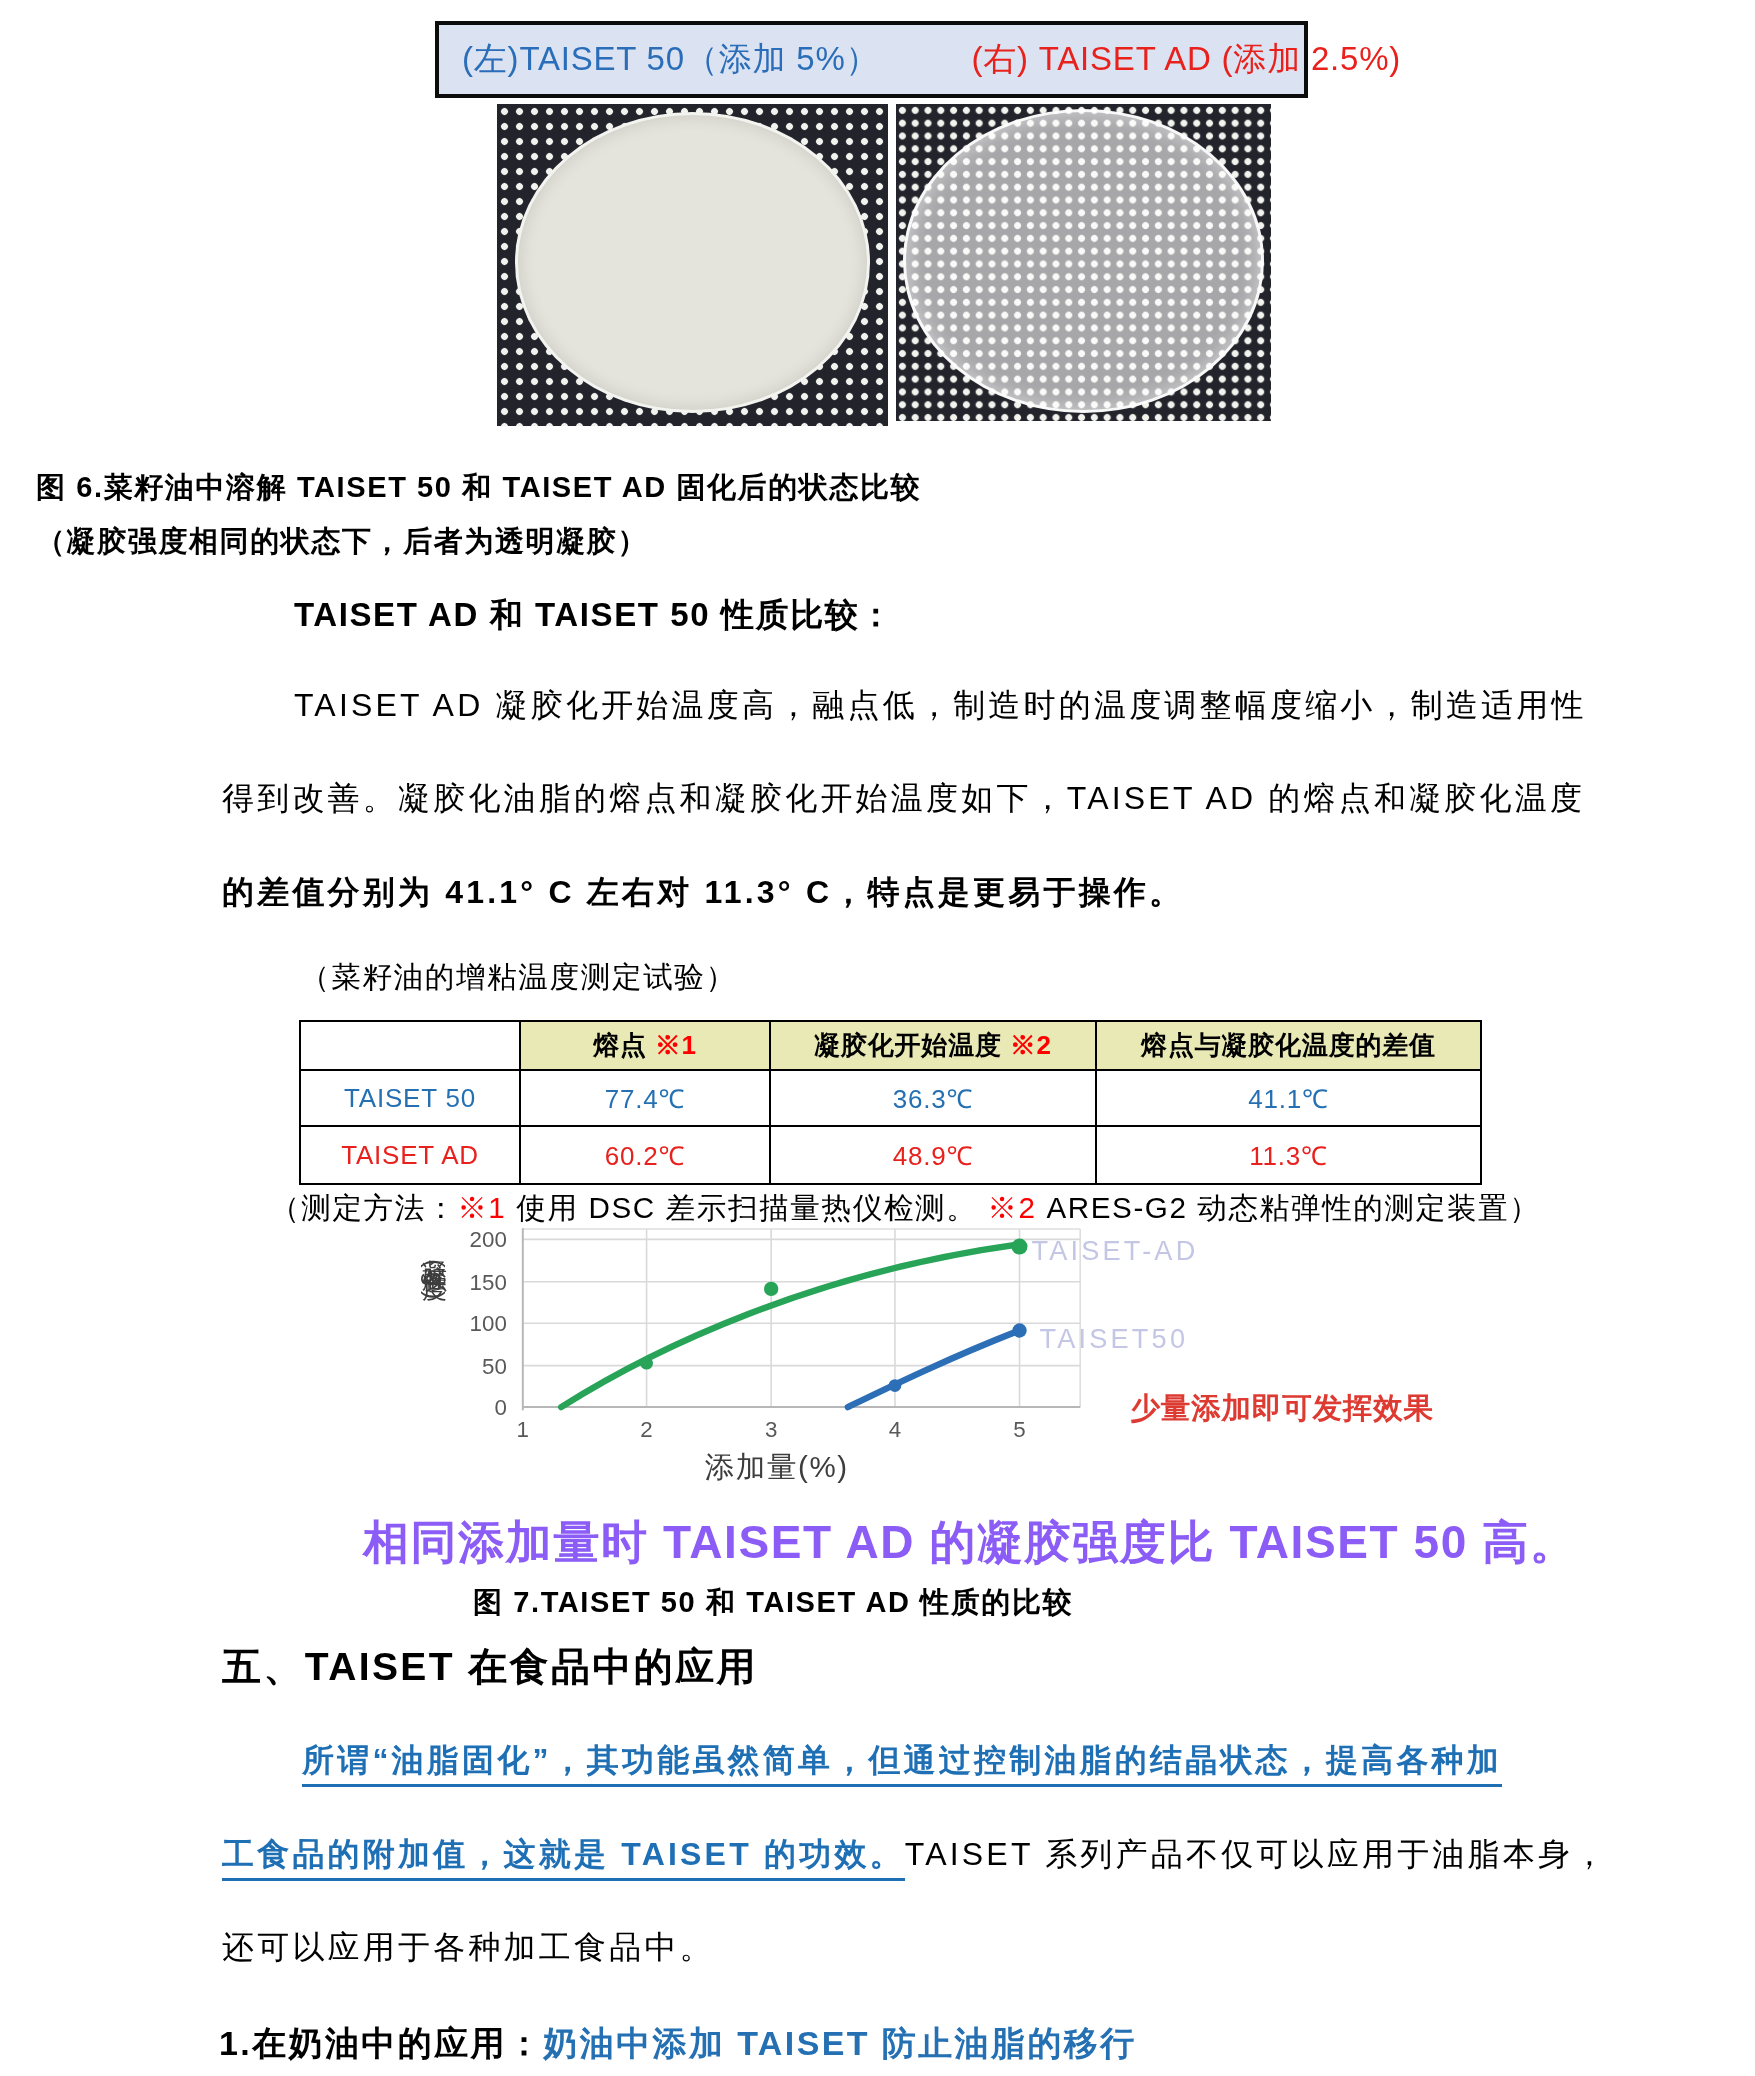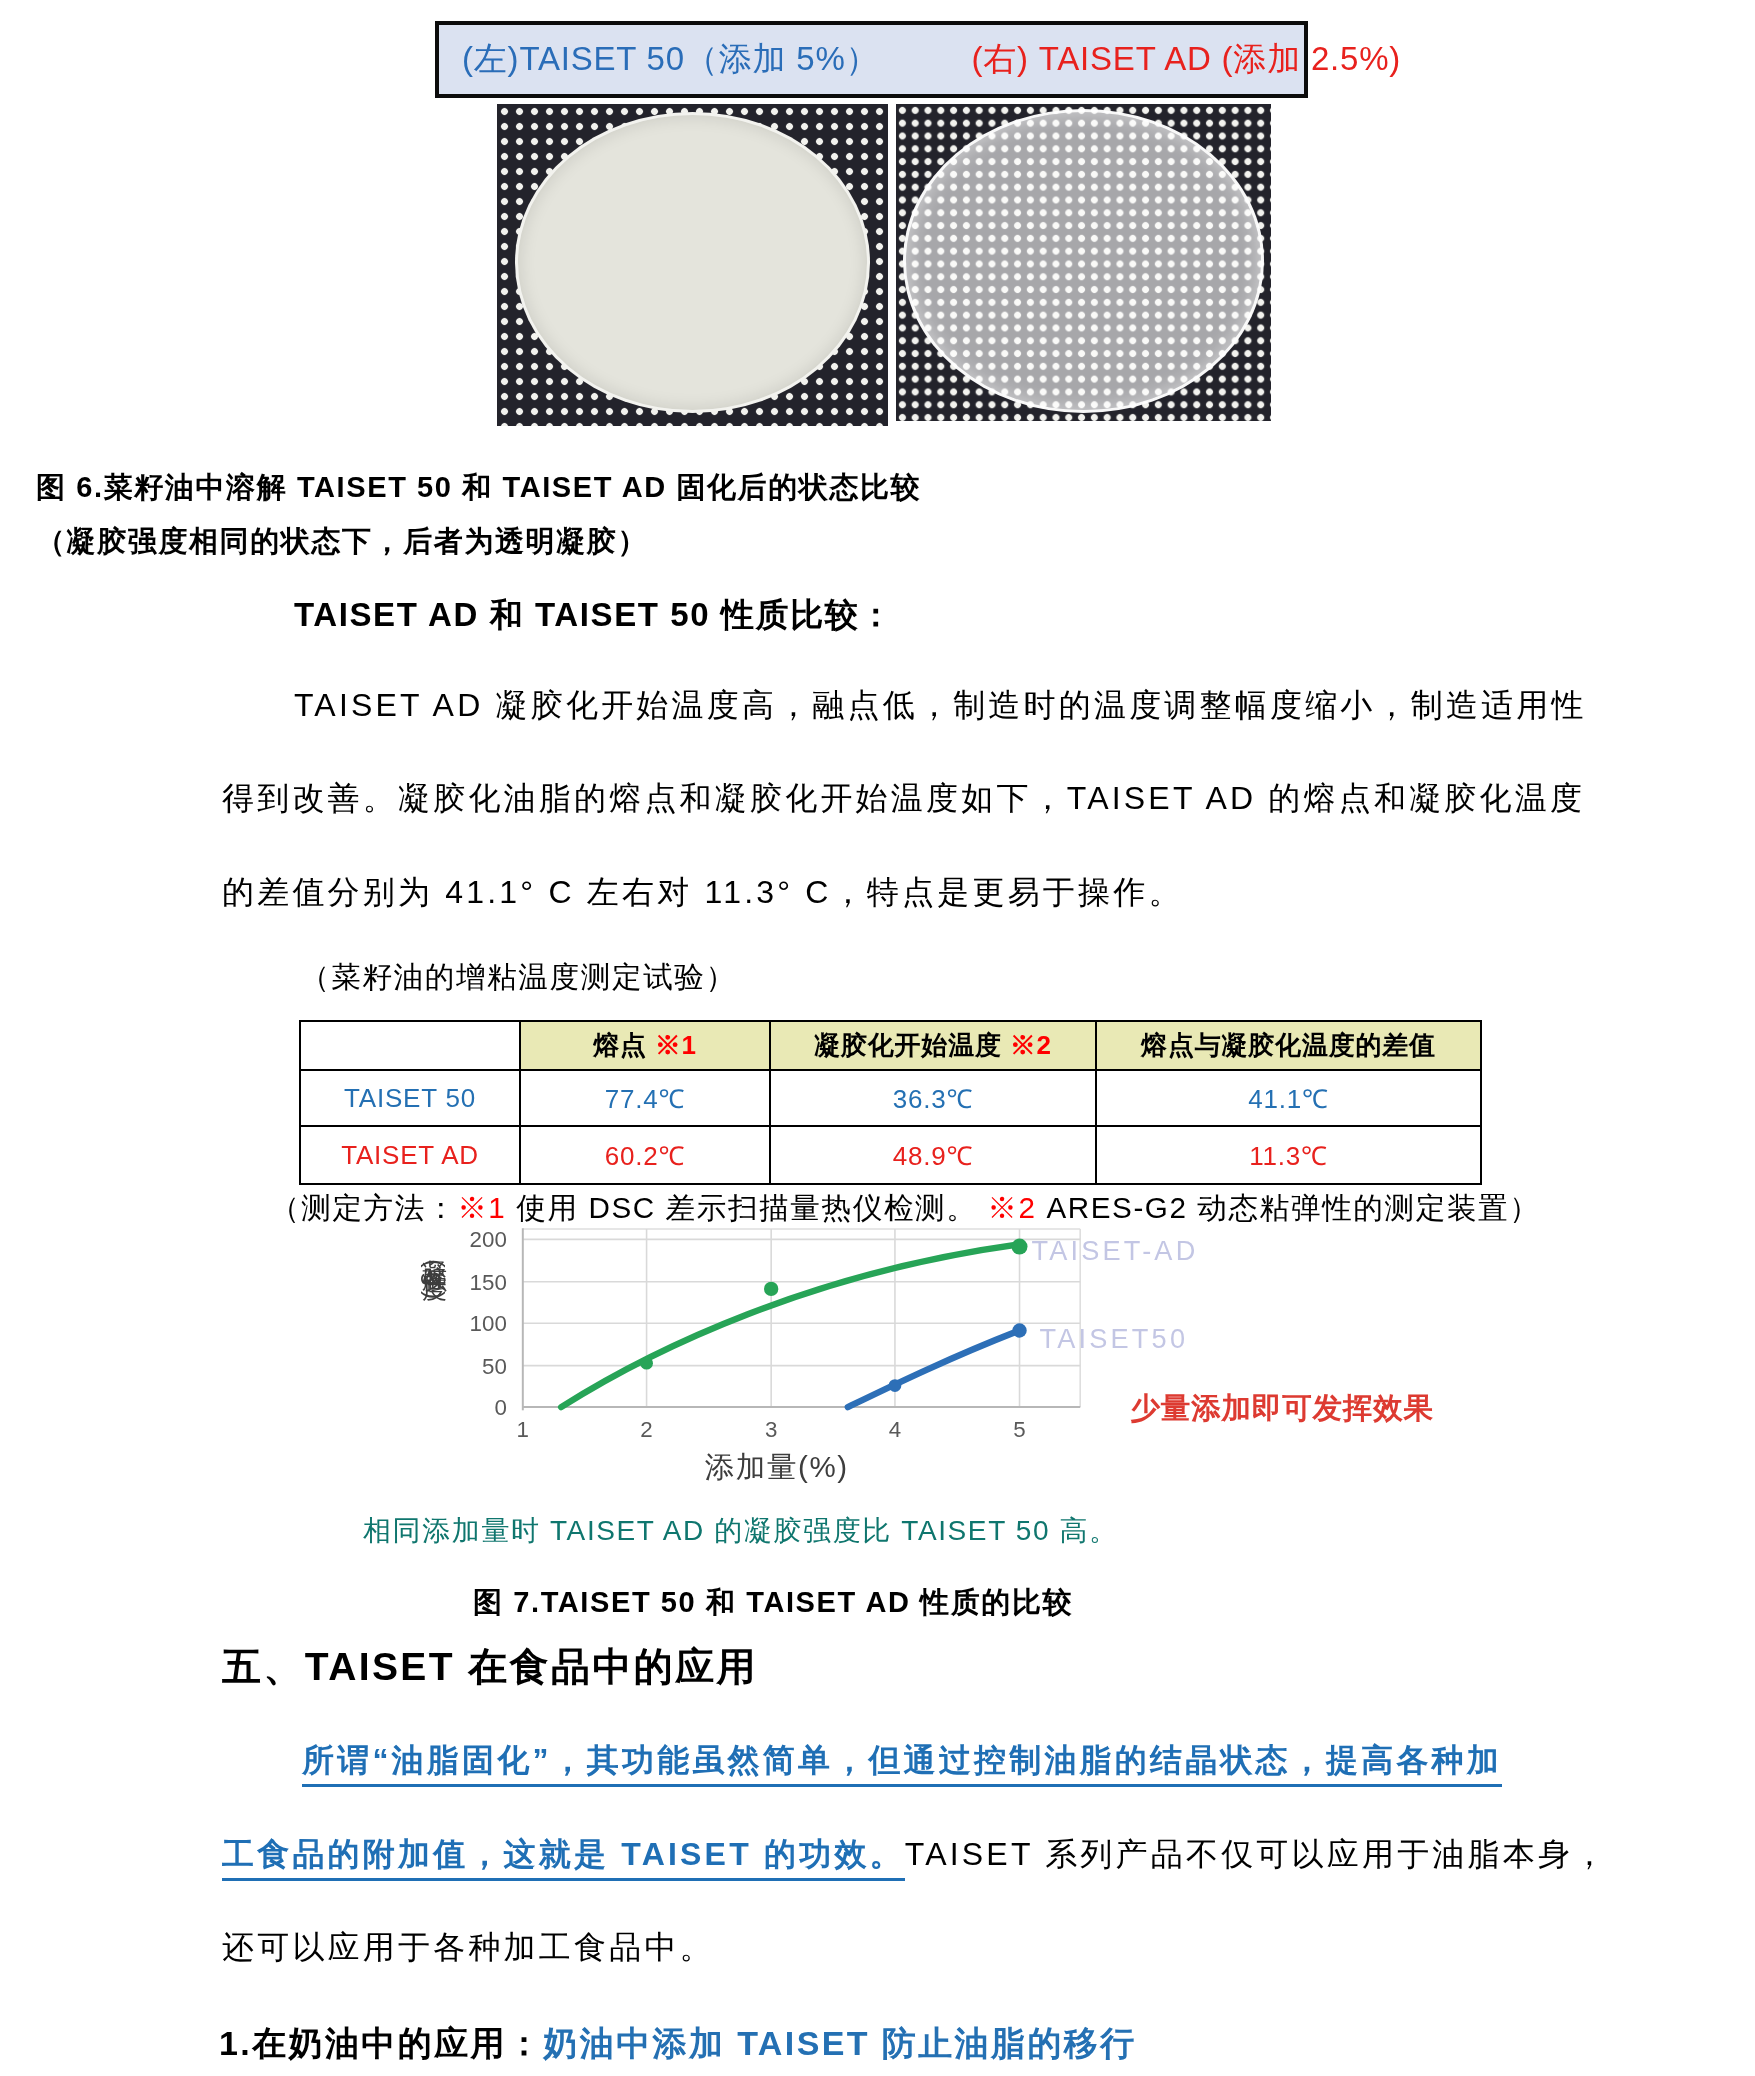--- a/index.html
+++ b/index.html
@@ -59,21 +59,21 @@
   table.cmp .hdr{background:#e9e9b5;font-weight:600;}
   .row-blue td{color:#2470b3;}
   .row-red td{color:#e8211d;}
 
   
   .ylab{
     writing-mode:vertical-rl;text-orientation:mixed;
     font-size:25px;color:#3d3d3d;letter-spacing:4.8px;white-space:nowrap;
   }
 
-  .stmt{font-size:28px;font-weight:400;color:#0f766e;letter-spacing:1.6px;white-space:nowrap;}
+  .stmt{font-size:46px;font-weight:700;color:#8b5cf6;letter-spacing:1.6px;white-space:nowrap;}
   .h2{font-size:39px;font-weight:700;letter-spacing:2.4px;white-space:nowrap;}
   .ul-blue{
     color:#1f6fb5;font-weight:700;
     border-bottom:3.2px solid #1f6fb5;padding-bottom:5.6px;
   }
   .app-label{font-weight:700;color:#000;}
   .app-blue{font-weight:700;color:#2470b3;}
 </style>
 </head>
 <body>
@@ -91,21 +91,21 @@
   <div class="abs photo photo-right">
     <div class="dish dish-clear"></div>
   </div>
 
   <div class="abs cap cap-center" style="top:468px;">图 6.菜籽油中溶解 TAISET 50 和 TAISET AD 固化后的状态比较</div>
   <div class="abs cap cap-center" style="top:522px;">（凝胶强度相同的状态下，后者为透明凝胶）</div>
 
   <div class="abs h1" style="left:294px;top:593px;">TAISET AD 和 TAISET 50 性质比较：</div>
   <div class="abs body-line" style="left:294px;top:684px;">TAISET AD 凝胶化开始温度高，融点低，制造时的温度调整幅度缩小，制造适用性</div>
   <div class="abs body-line" style="left:222px;top:777px;">得到改善。凝胶化油脂的熔点和凝胶化开始温度如下，TAISET AD 的熔点和凝胶化温度</div>
-  <div class="abs body-line" style="left:222px;top:871px;">的差值分别为 41.1° C 左右对 11.3° C，特点是更易于操作。</div>
+  <div class="abs body-line" style="left:222px;top:871px;font-weight:bold;">的差值分别为 41.1° C 左右对 11.3° C，特点是更易于操作。</div>
   <div class="abs note-line" style="left:300px;top:957px;">（菜籽油的增粘温度测定试验）</div>
 
   <table class="cmp abs" style="left:299px;top:1020px;">
     <colgroup>
       <col style="width:220px">
         <col style="width:250px">
         <col style="width:326px">
         <col style="width:385px">
     </colgroup>
     <tbody>

